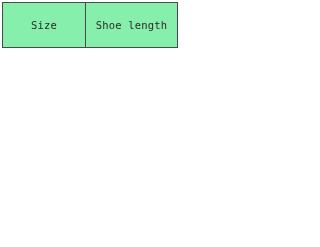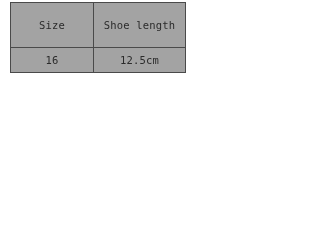--- a/index.html
+++ b/index.html
@@ -17,22 +17,21 @@
   #size-chart-wrap {
     position: absolute;
     left: 2px;
     top: 2px;
     width: 175px;
   }
   table.size-chart {
     border-collapse: collapse;
     table-layout: fixed;
     width: 175px;
-    background: #a3a3a3;
-    margin-left: 8px;
+    background: #86efac;
   }
   table.size-chart col.col-size { width: 83px; }
   table.size-chart col.col-length { width: 92px; }
 
   table.size-chart th,
   table.size-chart td {
     border: 1px solid #4a4a4a;
     text-align: center;
     vertical-align: middle;
     color: #2b2b2b;
@@ -66,23 +65,15 @@
       <tr>
         <th>
           <span class="cell-text">Size</span>
         </th>
         <th>
           <span class="cell-text">Shoe length</span>
         </th>
       </tr>
     </thead>
     <tbody>
-      <tr>
-        <td>
-            <span class="cell-text">16</span>
-          </td>
-        <td>
-            <span class="cell-text">12.5cm</span>
-          </td>
-      </tr>
     </tbody>
   </table>
 </div>
 
 </body></html>

